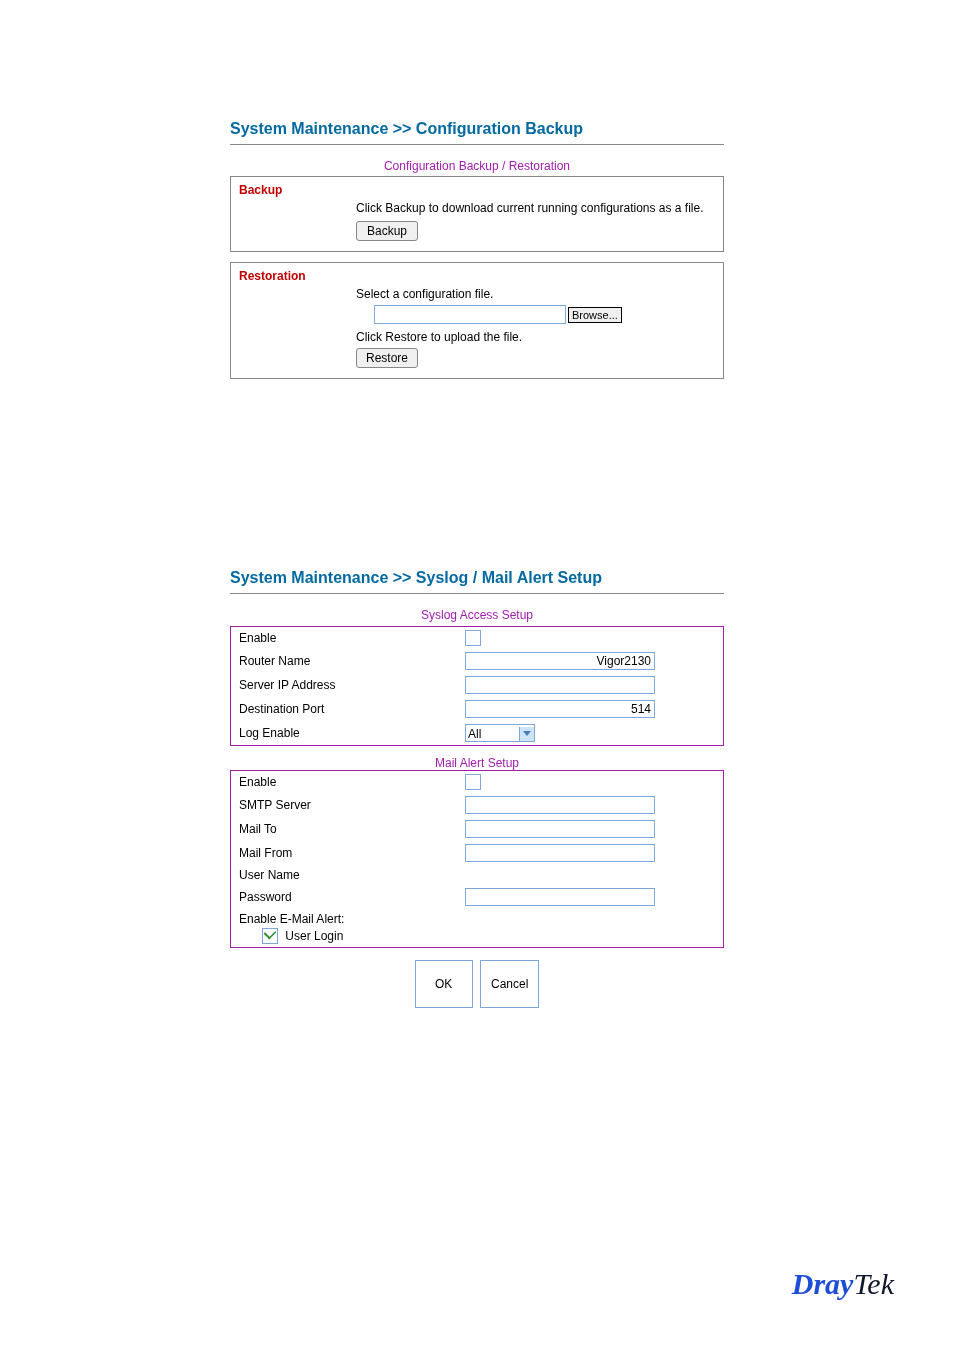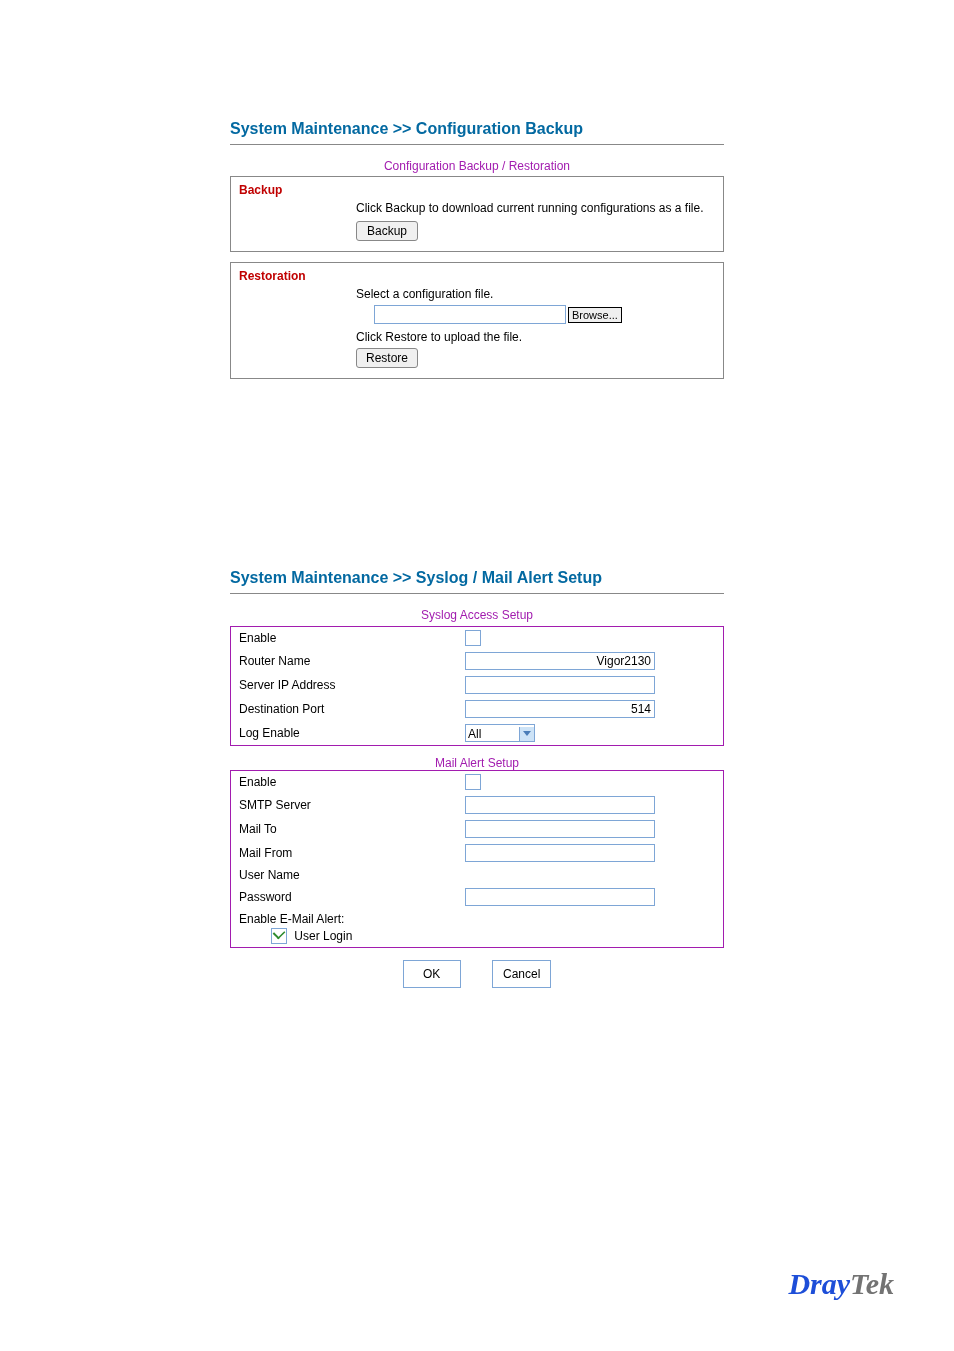--- a/index.html
+++ b/index.html
@@ -150,38 +150,38 @@
   }
   .select-arrow svg { display:block; }
   .button-row {
     text-align: center;
     margin-top: 12px;
   }
   .main-btn {
     font-size: 12px;
     border: 1px solid #7ea6d6;
     background: #fff;
-    padding: 6px 10px;
-    margin: 0 14px;
+    padding: 16px 10px;
+    margin: 0 2px;
     min-width: 58px;
     cursor: pointer;
   }
   .logo {
     position: absolute;
     right: 60px;
     bottom: 50px;
     font-size: 30px;
     font-weight: bold;
     font-style: italic;
     font-family: "Times New Roman", serif;
   }
   .logo .dray { color: #1d4ed8; }
-  .logo .tek { color: #737373; font-weight: bold;}
+  .logo .tek { color: #0f172a; font-weight: normal;}
   .sub-indent {
-    margin-left: 32px;
+    margin-left: 23px;
   }
 </style>
 </head>
 <body>
 
 <div class="page">
 
   <div class="breadcrumb">System Maintenance &gt;&gt; Configuration Backup</div>
   <hr class="hr">
 

